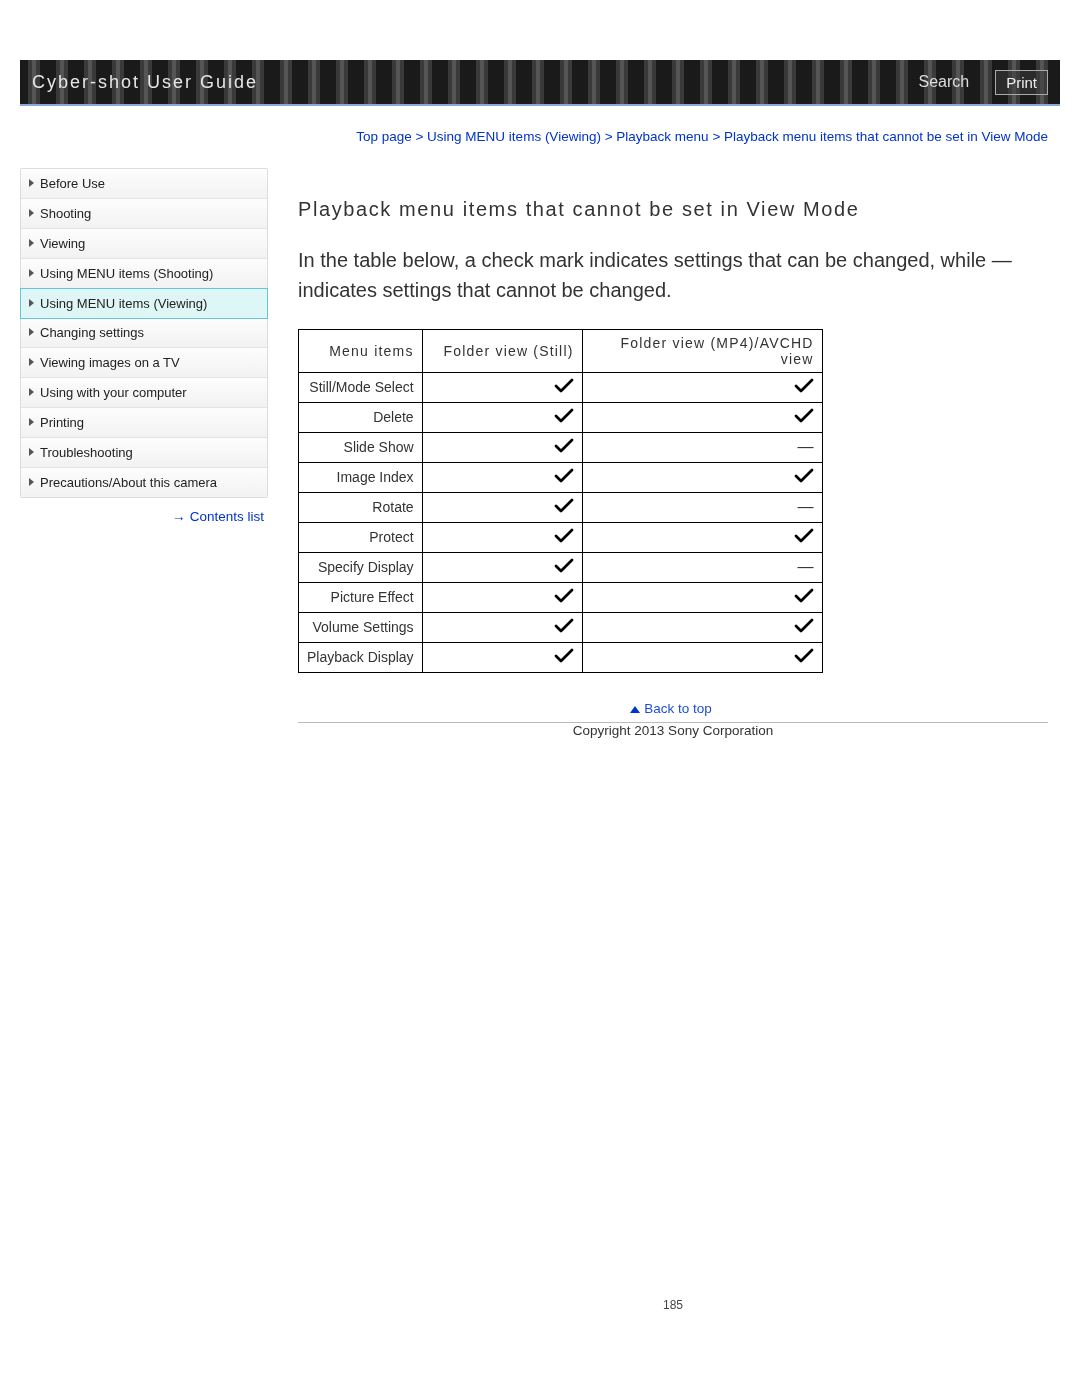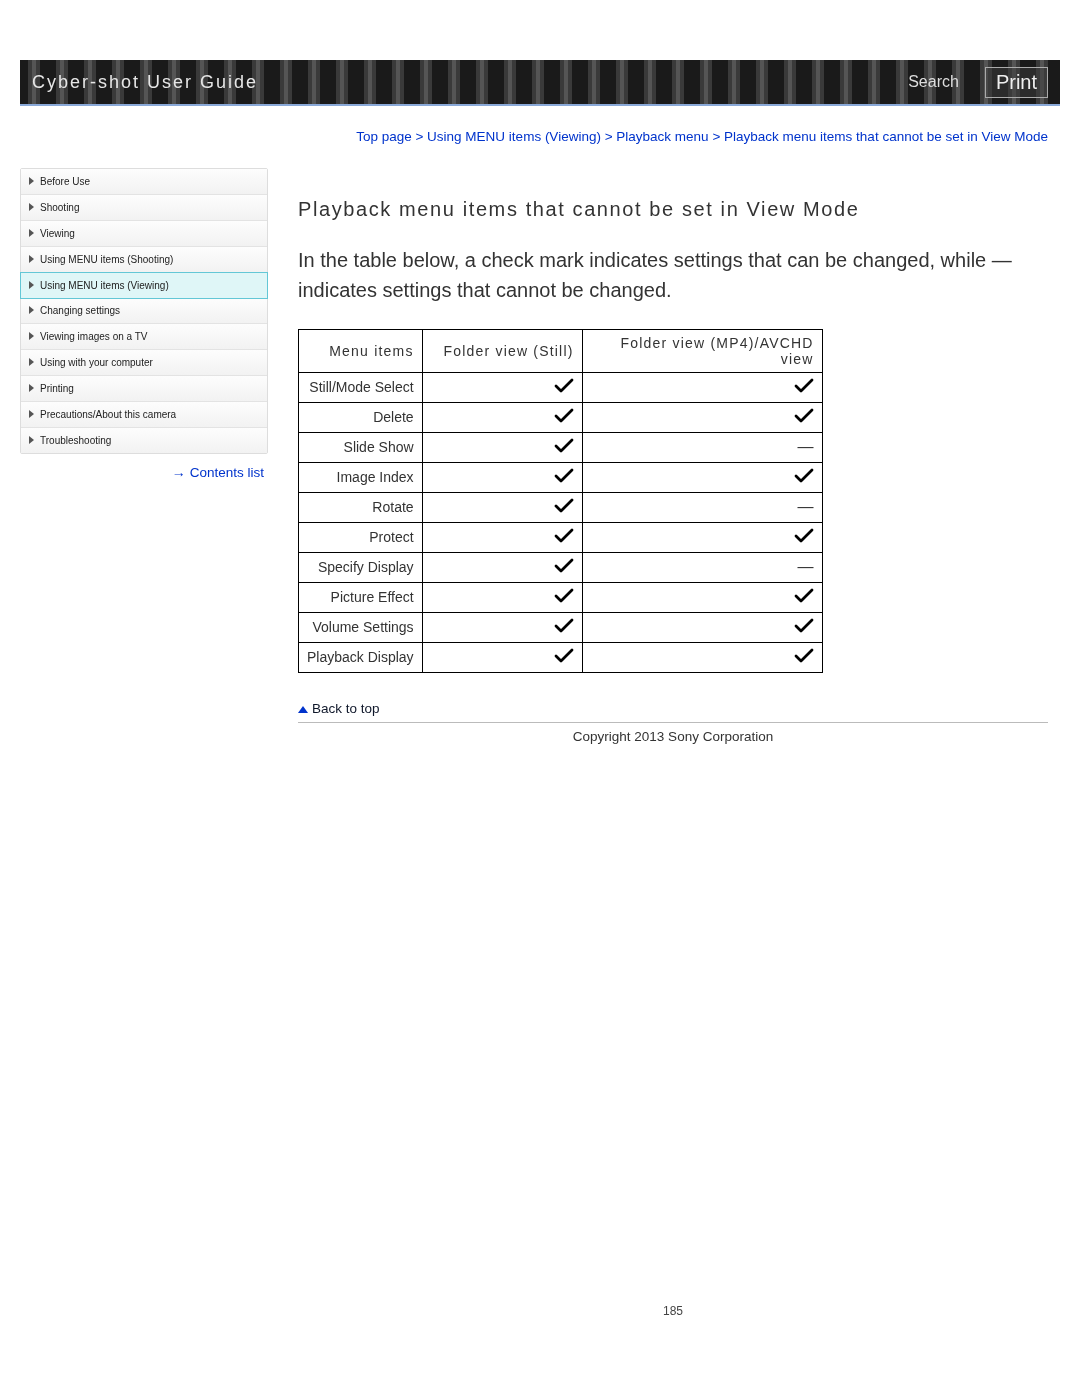--- a/index.html
+++ b/index.html
@@ -47,21 +47,21 @@
   .search-link {
     color: #ddd;
     font-size: 16px;
     cursor: pointer;
   }
   .print-btn {
     border: 1px solid #aaa;
     color: #eee;
     background: rgba(60,60,60,0.5);
     padding: 3px 10px;
-    font-size: 20px;
+    font-size: 15px;
     cursor: pointer;
   }
   .content-wrap {
     display: flex;
     padding-top: 0;
   }
   .breadcrumb {
     text-align: right;
     color: #0033cc;
     font-size: 13.5px;
@@ -75,21 +75,21 @@
     padding: 10px 0 0 0;
   }
   .sidebar {
     border: 1px solid #ddd;
     border-radius: 2px;
     background: linear-gradient(#fefefe,#f0f0f0);
   }
   .sidebar-item {
     border-bottom: 1px solid #e3e3e3;
     padding: 7px 8px 7px 8px;
-    font-size: 10px;
+    font-size: 13px;
     color: #222;
     cursor: pointer;
     display: flex;
     align-items: center;
     gap: 6px;
     background: linear-gradient(#fdfdfd,#f2f2f2);
   }
   .sidebar-item:last-child { border-bottom: none; }
   .sidebar-item.active {
     background: #dff6f7;
@@ -151,39 +151,38 @@
     letter-spacing: 1.2px;
     color: #333;
     background: #fff;
   }
   .check {
     display: inline-block;
   }
   .check svg { display: block; }
   .dash { font-size: 16px; }
   .back-to-top {
-    text-align: left;
-    color: #0f172a;
+    text-align: center;
+    color: #1d4ed8;
     font-size: 13.5px;
     padding: 28px 4px 4px 0;
     cursor: pointer;
   }
   .up-tri {
     width: 0; height: 0;
     border-left: 5px solid transparent;
     border-right: 5px solid transparent;
     border-bottom: 7px solid #0033cc;
     display: inline-block;
     margin-right: 4px;
     vertical-align: middle;
   }
   .footer-line {
     border-top: 1px solid #bbb;
     margin-top: 2px;
-    padding-top: 6px;
     text-align: center;
     font-size: 13.5px;
     color: #333;
   }
   .page-number {
     text-align: center;
     font-size: 12px;
     color: #444;
     margin-top: 560px;
   }
@@ -248,25 +247,25 @@
           <div class="sidebar-item">
             <span class="tri"></span>
             <span>Using with your computer</span>
           </div>
           <div class="sidebar-item">
             <span class="tri"></span>
             <span>Printing</span>
           </div>
           <div class="sidebar-item">
             <span class="tri"></span>
+            <span>Troubleshooting</span>
+          </div>
+          <div class="sidebar-item">
+            <span class="tri"></span>
             <span>Precautions/About this camera</span>
-          </div>
-          <div class="sidebar-item">
-            <span class="tri"></span>
-            <span>Troubleshooting</span>
           </div>
         </div>
       <div class="contents-link-row">
         <span class="arrow-right">→</span><span class="contents-link">Contents list</span>
       </div>
     </div>
 
     <div class="main-col">
       <h2 class="page-heading">Playback menu items that cannot be set in View Mode</h2>
       <p class="intro">In the table below, a check mark indicates settings that can be changed, while — indicates settings that cannot be changed.</p>

